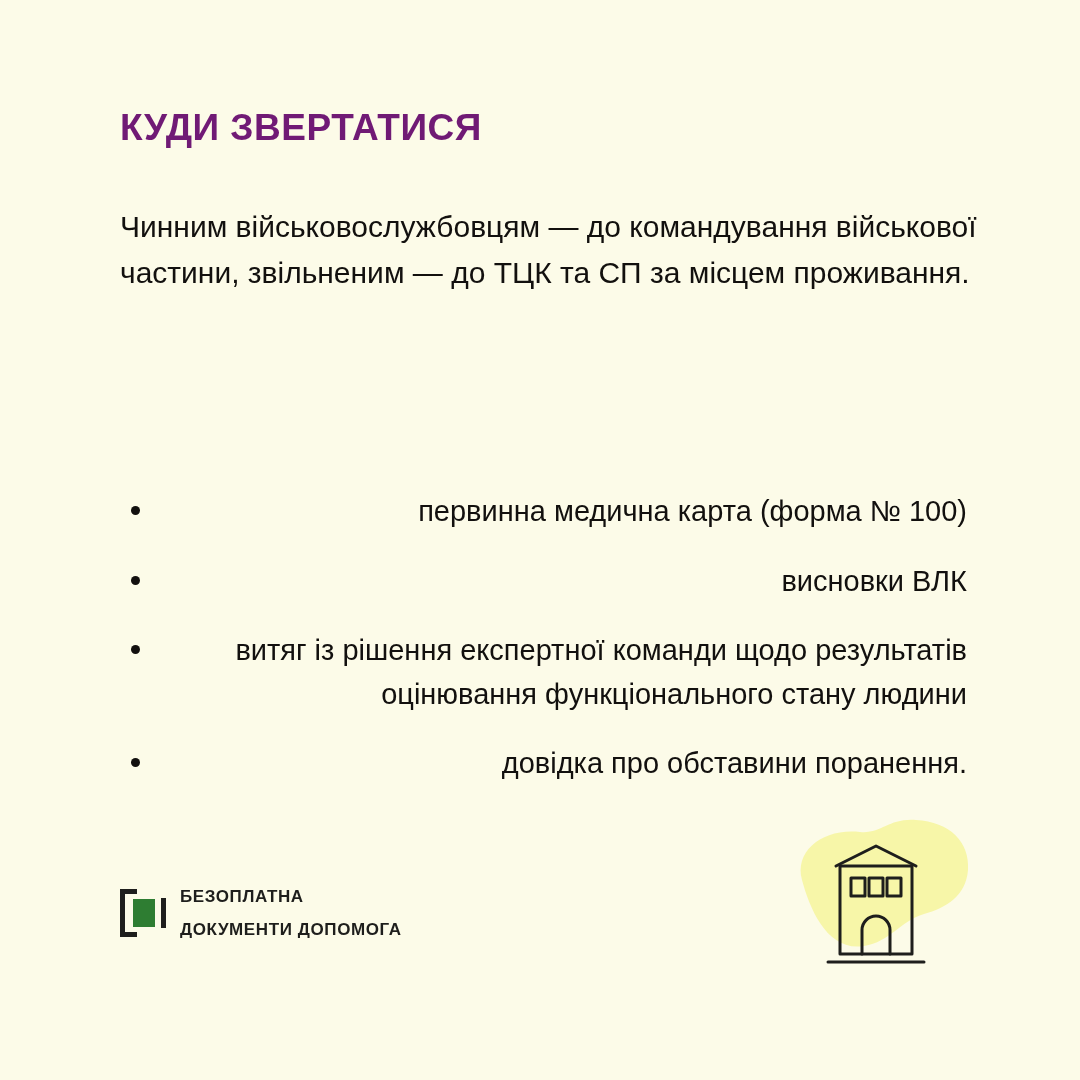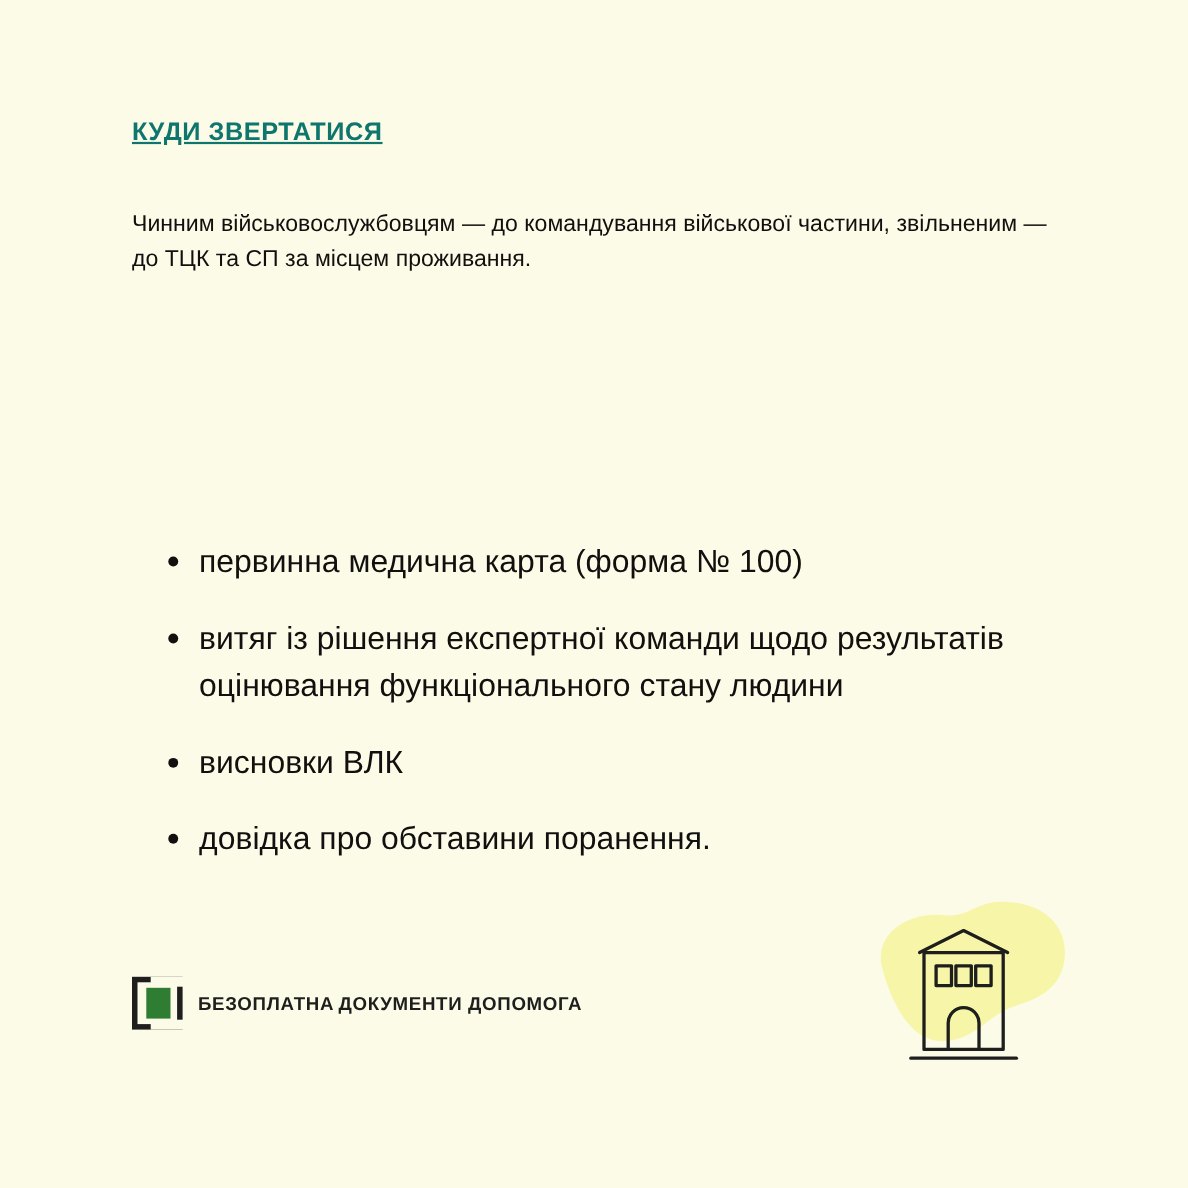--- a/index.html
+++ b/index.html
@@ -15,58 +15,58 @@
   #card {
     position: relative;
     width: 1080px;
     height: 1080px;
     background: #FCFBE8;
     overflow: hidden;
   }
 
   
   .section-heading {
-    color: #0f766e;
+    color: #701a75;
     font-weight: 700;
-    font-size: 23px;
+    font-size: 37px;
     letter-spacing: 0.5px;
     line-height: 1.2;
-    text-decoration: underline;
   }
 
   #heading-where {
     position: absolute;
     left: 120px;
     top: 106px;
   }
 
   #heading-docs {
     position: absolute;
     left: 120px;
     top: 402px;
   }
 
   
   #where-paragraph {
     position: absolute;
     left: 120px;
-    top: 188px;
+    top: 204px;
     width: 860px;
-    font-size: 21px;
+    font-size: 30px;
     line-height: 1.52;
     color: #12100E;
   }
 
   
   #docs-list {
     position: absolute;
-    left: 149px;
+    left: 127px;
     top: 490px;
     width: 840px;
     list-style: none;
+    text-align: right;
   }
 
   #docs-list li {
     position: relative;
     padding-left: 32px;
     margin-bottom: 26px;
     font-size: 29px;
     line-height: 1.5;
     color: #12100E;
   }
@@ -121,23 +121,23 @@
     position: absolute;
     left: 13px;
     top: 10px;
     width: 22px;
     height: 28px;
     background: #2E7D32;
   }
 
   #logo-text {
     display: flex;
-    flex-direction: row;
+    flex-direction: column;
     justify-content: center;
-    gap: 4px;
+    gap: 16px;
   }
 
   #logo-text span {
     font-weight: 700;
     font-size: 17px;
     letter-spacing: 0.6px;
     color: #1E1E1C;
     line-height: 1;
   }
 
@@ -174,25 +174,25 @@
   <p id="where-paragraph">Чинним військовослужбовцям — до командування військової частини, звільненим — до ТЦК та СП за місцем проживання.</p>
 
 
   <ul id="docs-list">
     <li>
       <span class="bullet"></span>
       <span>первинна медична карта (форма № 100)</span>
     </li>
     <li>
       <span class="bullet"></span>
+      <span>висновки ВЛК</span>
+    </li>
+    <li>
+      <span class="bullet"></span>
       <span>витяг із рішення експертної команди щодо результатів оцінювання функціонального стану людини</span>
-    </li>
-    <li>
-      <span class="bullet"></span>
-      <span>висновки ВЛК</span>
     </li>
     <li>
       <span class="bullet"></span>
       <span>довідка про обставини поранення.</span>
     </li>
   </ul>
 
   <div id="logo">
     <div id="logo-mark">
       <div class="frame"></div>

